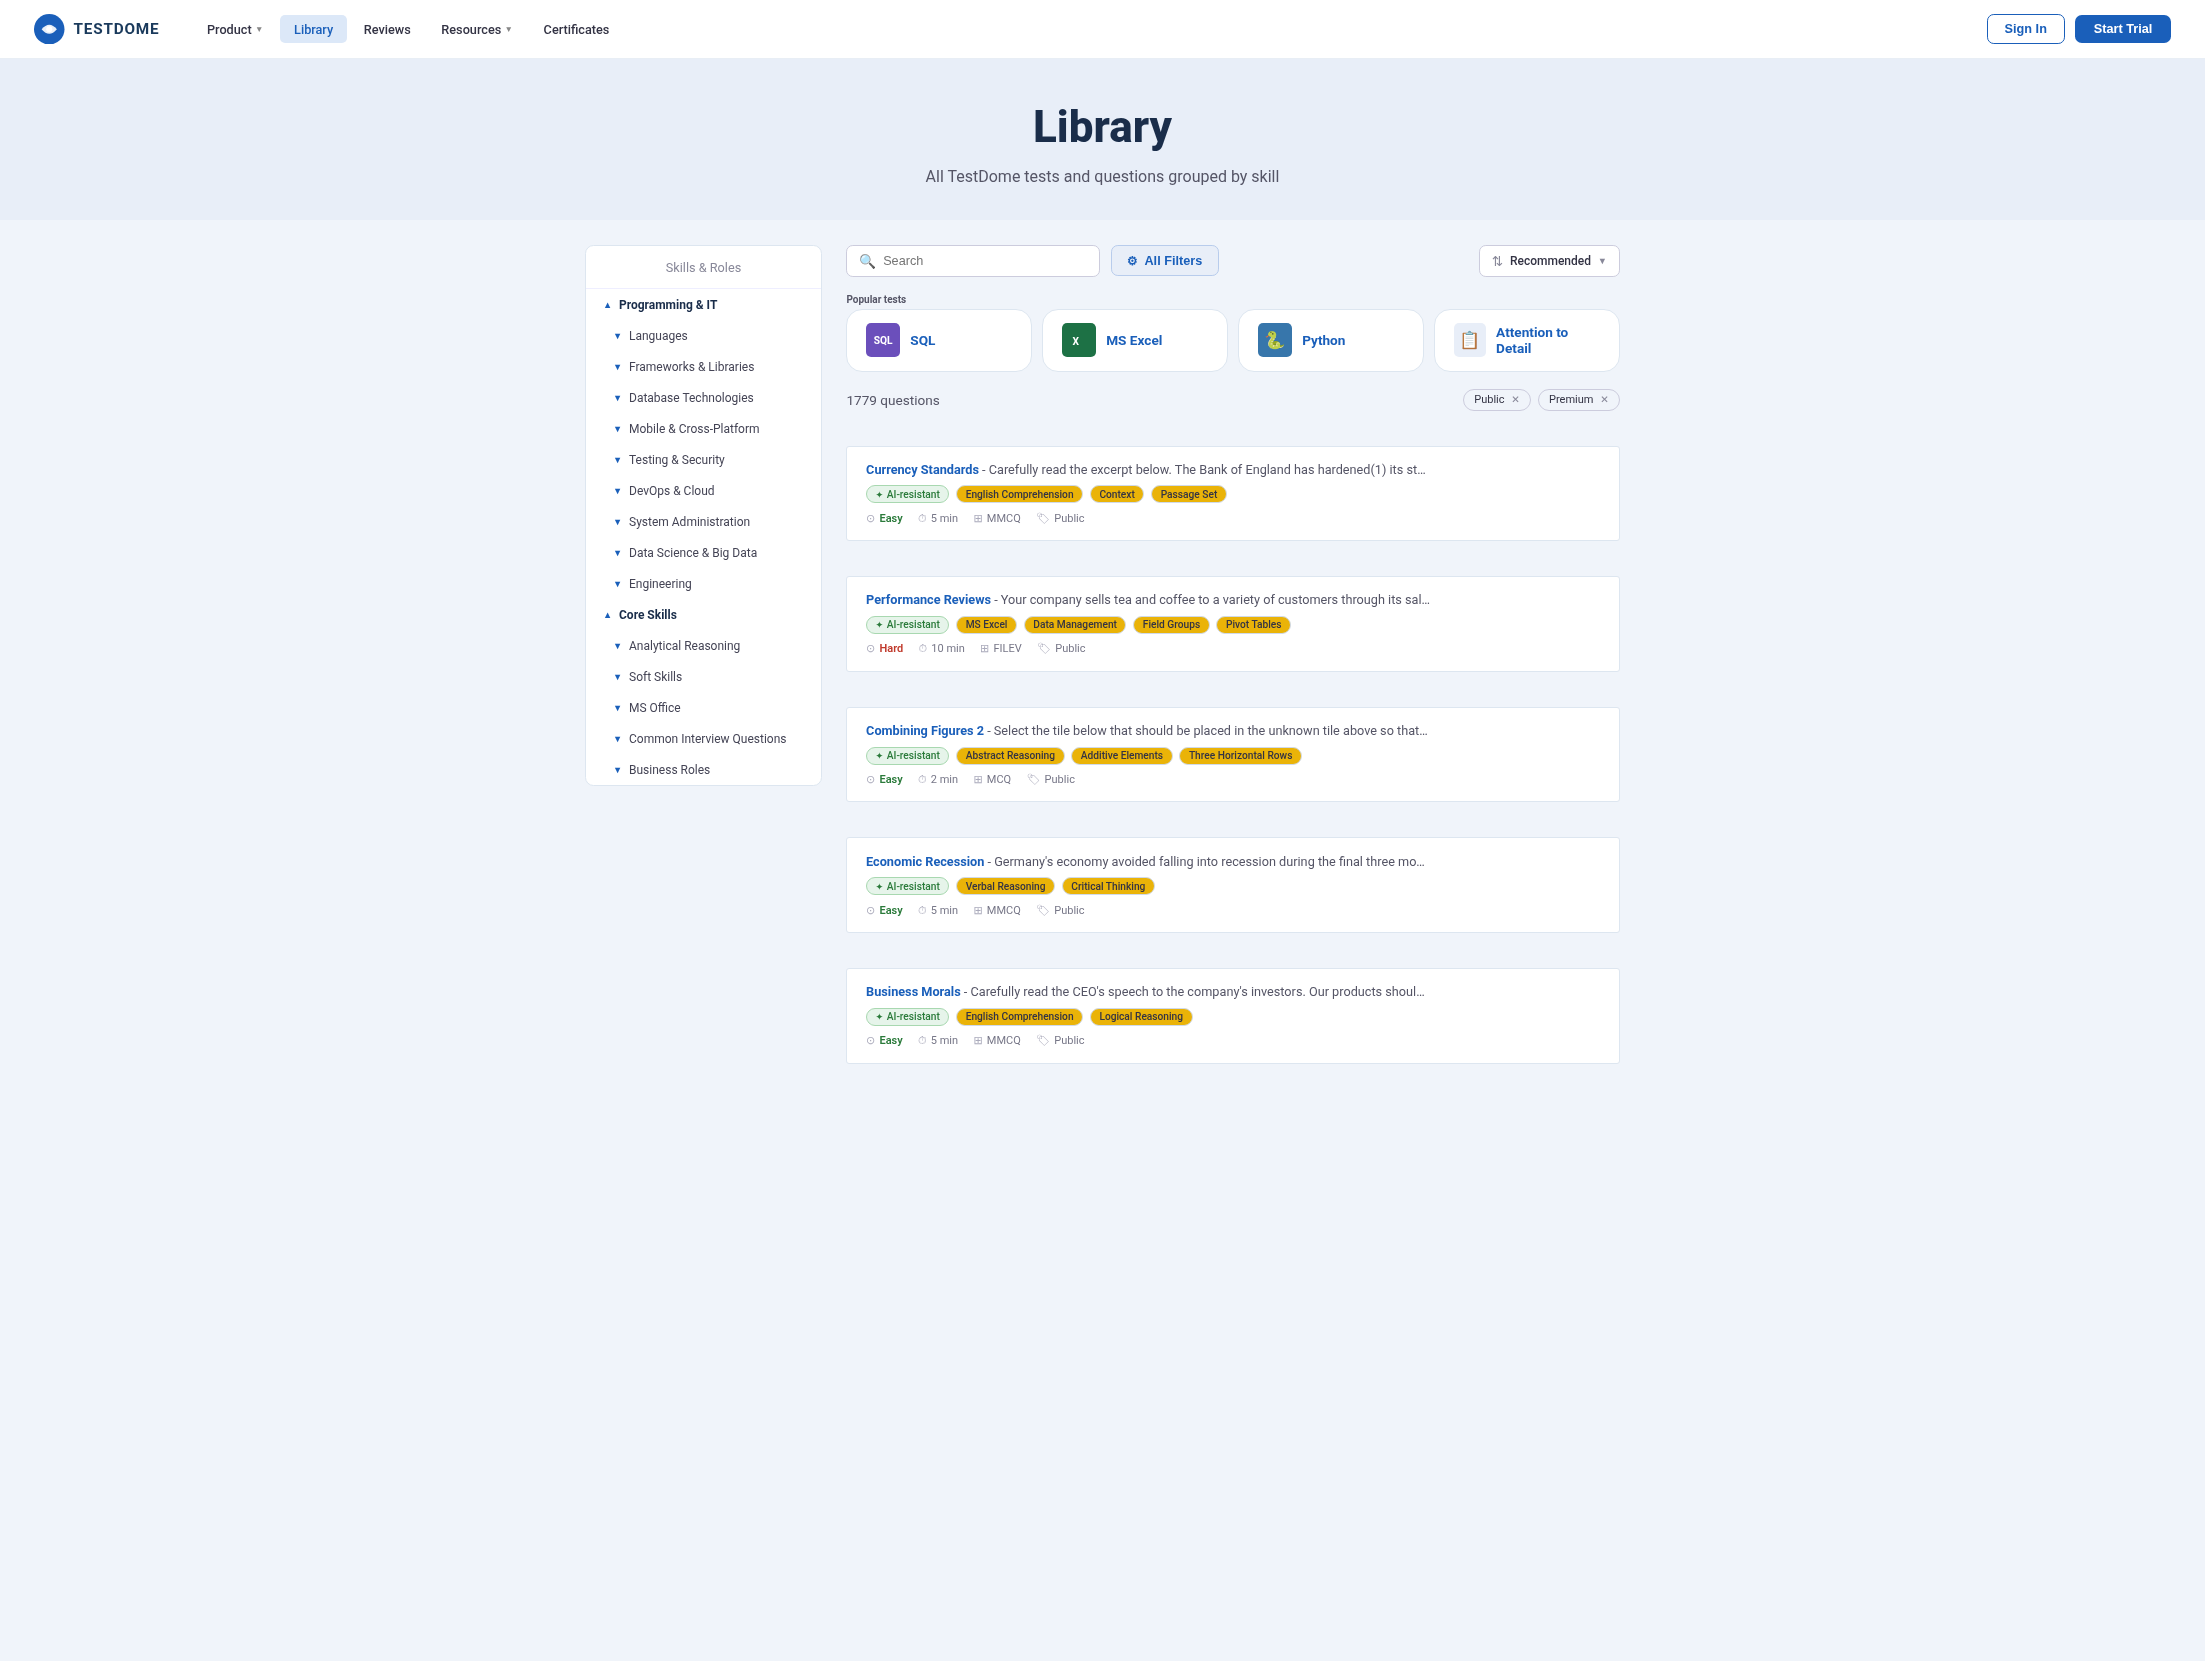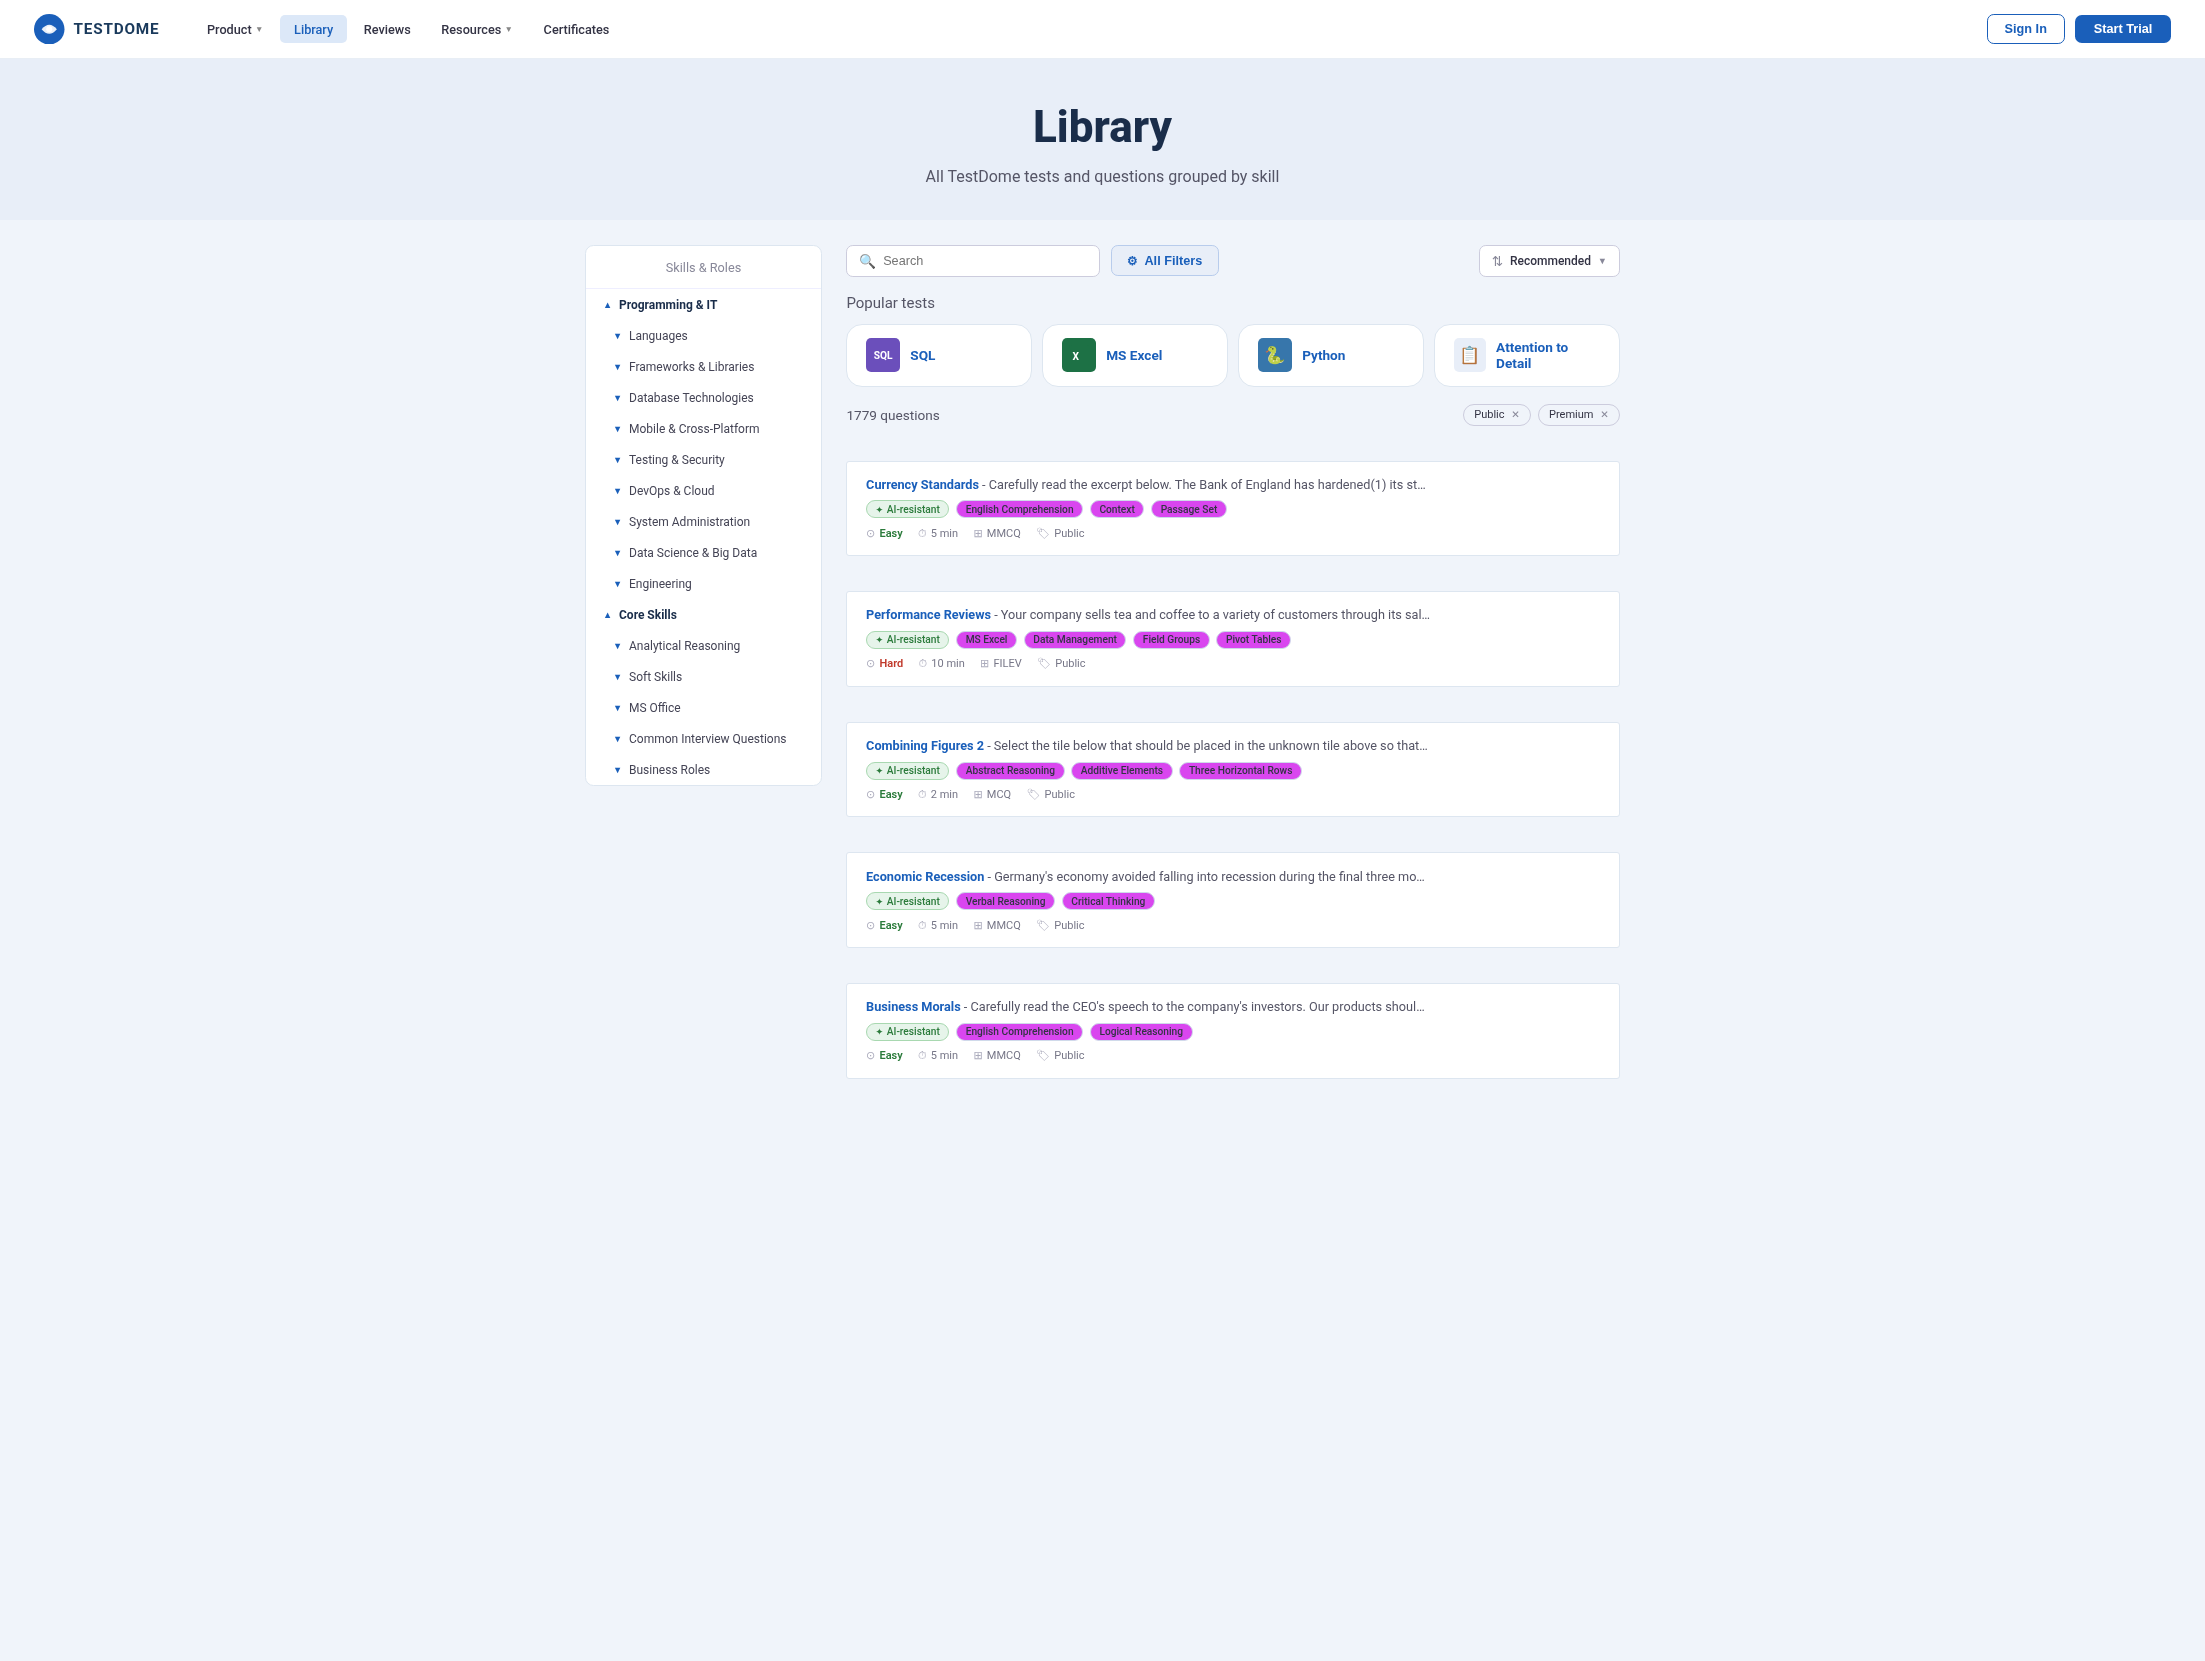--- a/index.html
+++ b/index.html
@@ -42,21 +42,21 @@
     .search-icon { color: #889; font-size: 13.6px; }
     .search-input { border: none; outline: none; font-size: 12.7px; color: #556; width: 100%; background: transparent; }
     .filter-btn { display: flex; align-items: center; gap: 6.8px; padding: 7.6px 15.3px; background: #e8eef8; border: 1.3px solid #b8ccec; border-radius: 6.8px; color: #1a5fba; font-size: 12.7px; font-weight: 600; cursor: pointer; }
     .filter-icon { font-size: 12px; }
     .sort-wrap { margin-left: auto; display: flex; align-items: center; gap: 6.8px; border: 1.3px solid #ccd; border-radius: 6.8px; background: #fff; padding: 6.8px 12px; cursor: pointer; }
     .sort-icon { color: #889; }
     .sort-label { font-size: 12px; color: #334; font-weight: 500; }
     .sort-arrow { font-size: 9.3px; color: #889; }
 
     
-    .popular-label { font-size: 15px; color: #556; margin-bottom: 12px; font-weight: 400; }
+    .popular-label { font-size: 10px; color: #556; margin-bottom: 4px; font-weight: 700; }
     .popular-tests { display: flex; gap: 10.2px; margin-bottom: 17px; }
     .test-card { display: flex; align-items: center; gap: 10.2px; background: #fff; border: 1.3px solid #dde6f0; border-radius: 16px; padding: 13.6px 18.7px; cursor: pointer; flex: 1; }
     .test-icon { width: 34px; height: 34px; border-radius: 5.1px; display: flex; align-items: center; justify-content: center; font-size: 17px; font-weight: 700; }
     .test-icon.sql { background: #6b4fbb; color: #fff; font-size: 10.2px; }
     .test-icon.excel { background: #1d7145; color: #fff; }
     .test-icon.python { background: #3776ab; color: #ffd43b; }
     .test-icon.atd { background: #e8eef8; color: #1a5fba; }
     .test-name { font-size: 13.6px; font-weight: 700; color: #1a5fba; }
 
     
@@ -65,21 +65,21 @@
     .tags-active { display: flex; gap: 6.8px; }
     .tag-badge { display: flex; align-items: center; gap: 5.1px; background: #f0f4fa; border: 0.8px solid #ccd; border-radius: 17px; padding: 3.4px 10.2px; font-size: 11px; color: #334; }
     .tag-x { cursor: pointer; color: #889; margin-left: 1.7px; font-size: 10.2px; }
 
     
     .question-item { background: #fff; border: 0.8px solid #dde6f0; border-radius: 3px; padding: 15.3px 18.7px; margin-bottom: 10.2px; margin-top: 35px; }
     .question-title { font-size: 12.7px; margin-bottom: 8.5px; }
     .question-title a { color: #1a5fba; font-weight: 700; text-decoration: none; }
     .question-title .desc { color: #556; }
     .question-tags { display: flex; flex-wrap: wrap; gap: 6.8px; margin-bottom: 8.5px; }
-    .qtag { padding: 2.5px 8.5px; border-radius: 17px; font-size: 10.2px; font-weight: 500; background: #d946ef; color: #334; border: 0.8px solid #d0daea; }
+    .qtag { padding: 2.5px 8.5px; border-radius: 17px; font-size: 10.2px; font-weight: 500; background: #eab308; color: #334; border: 0.8px solid #d0daea; }
     .qtag.ai-resistant { background: #e6f4ea; color: #2a7a3a; border-color: #a8d8b0; display: flex; align-items: center; gap: 3.4px; }
     .ai-icon { font-size: 9.3px; }
     .question-meta { display: flex; gap: 15.3px; align-items: center; font-size: 11px; color: #778; }
     .meta-item { display: flex; align-items: center; gap: 4.2px; }
     .meta-icon { font-size: 11px; color: #aab; }
     .diff-easy { color: #2a7a3a; font-weight: 600; }
     .diff-hard { color: #c0392b; font-weight: 600; }
 
     
     .logo-svg { width: 30.5px; height: 30.5px; }

